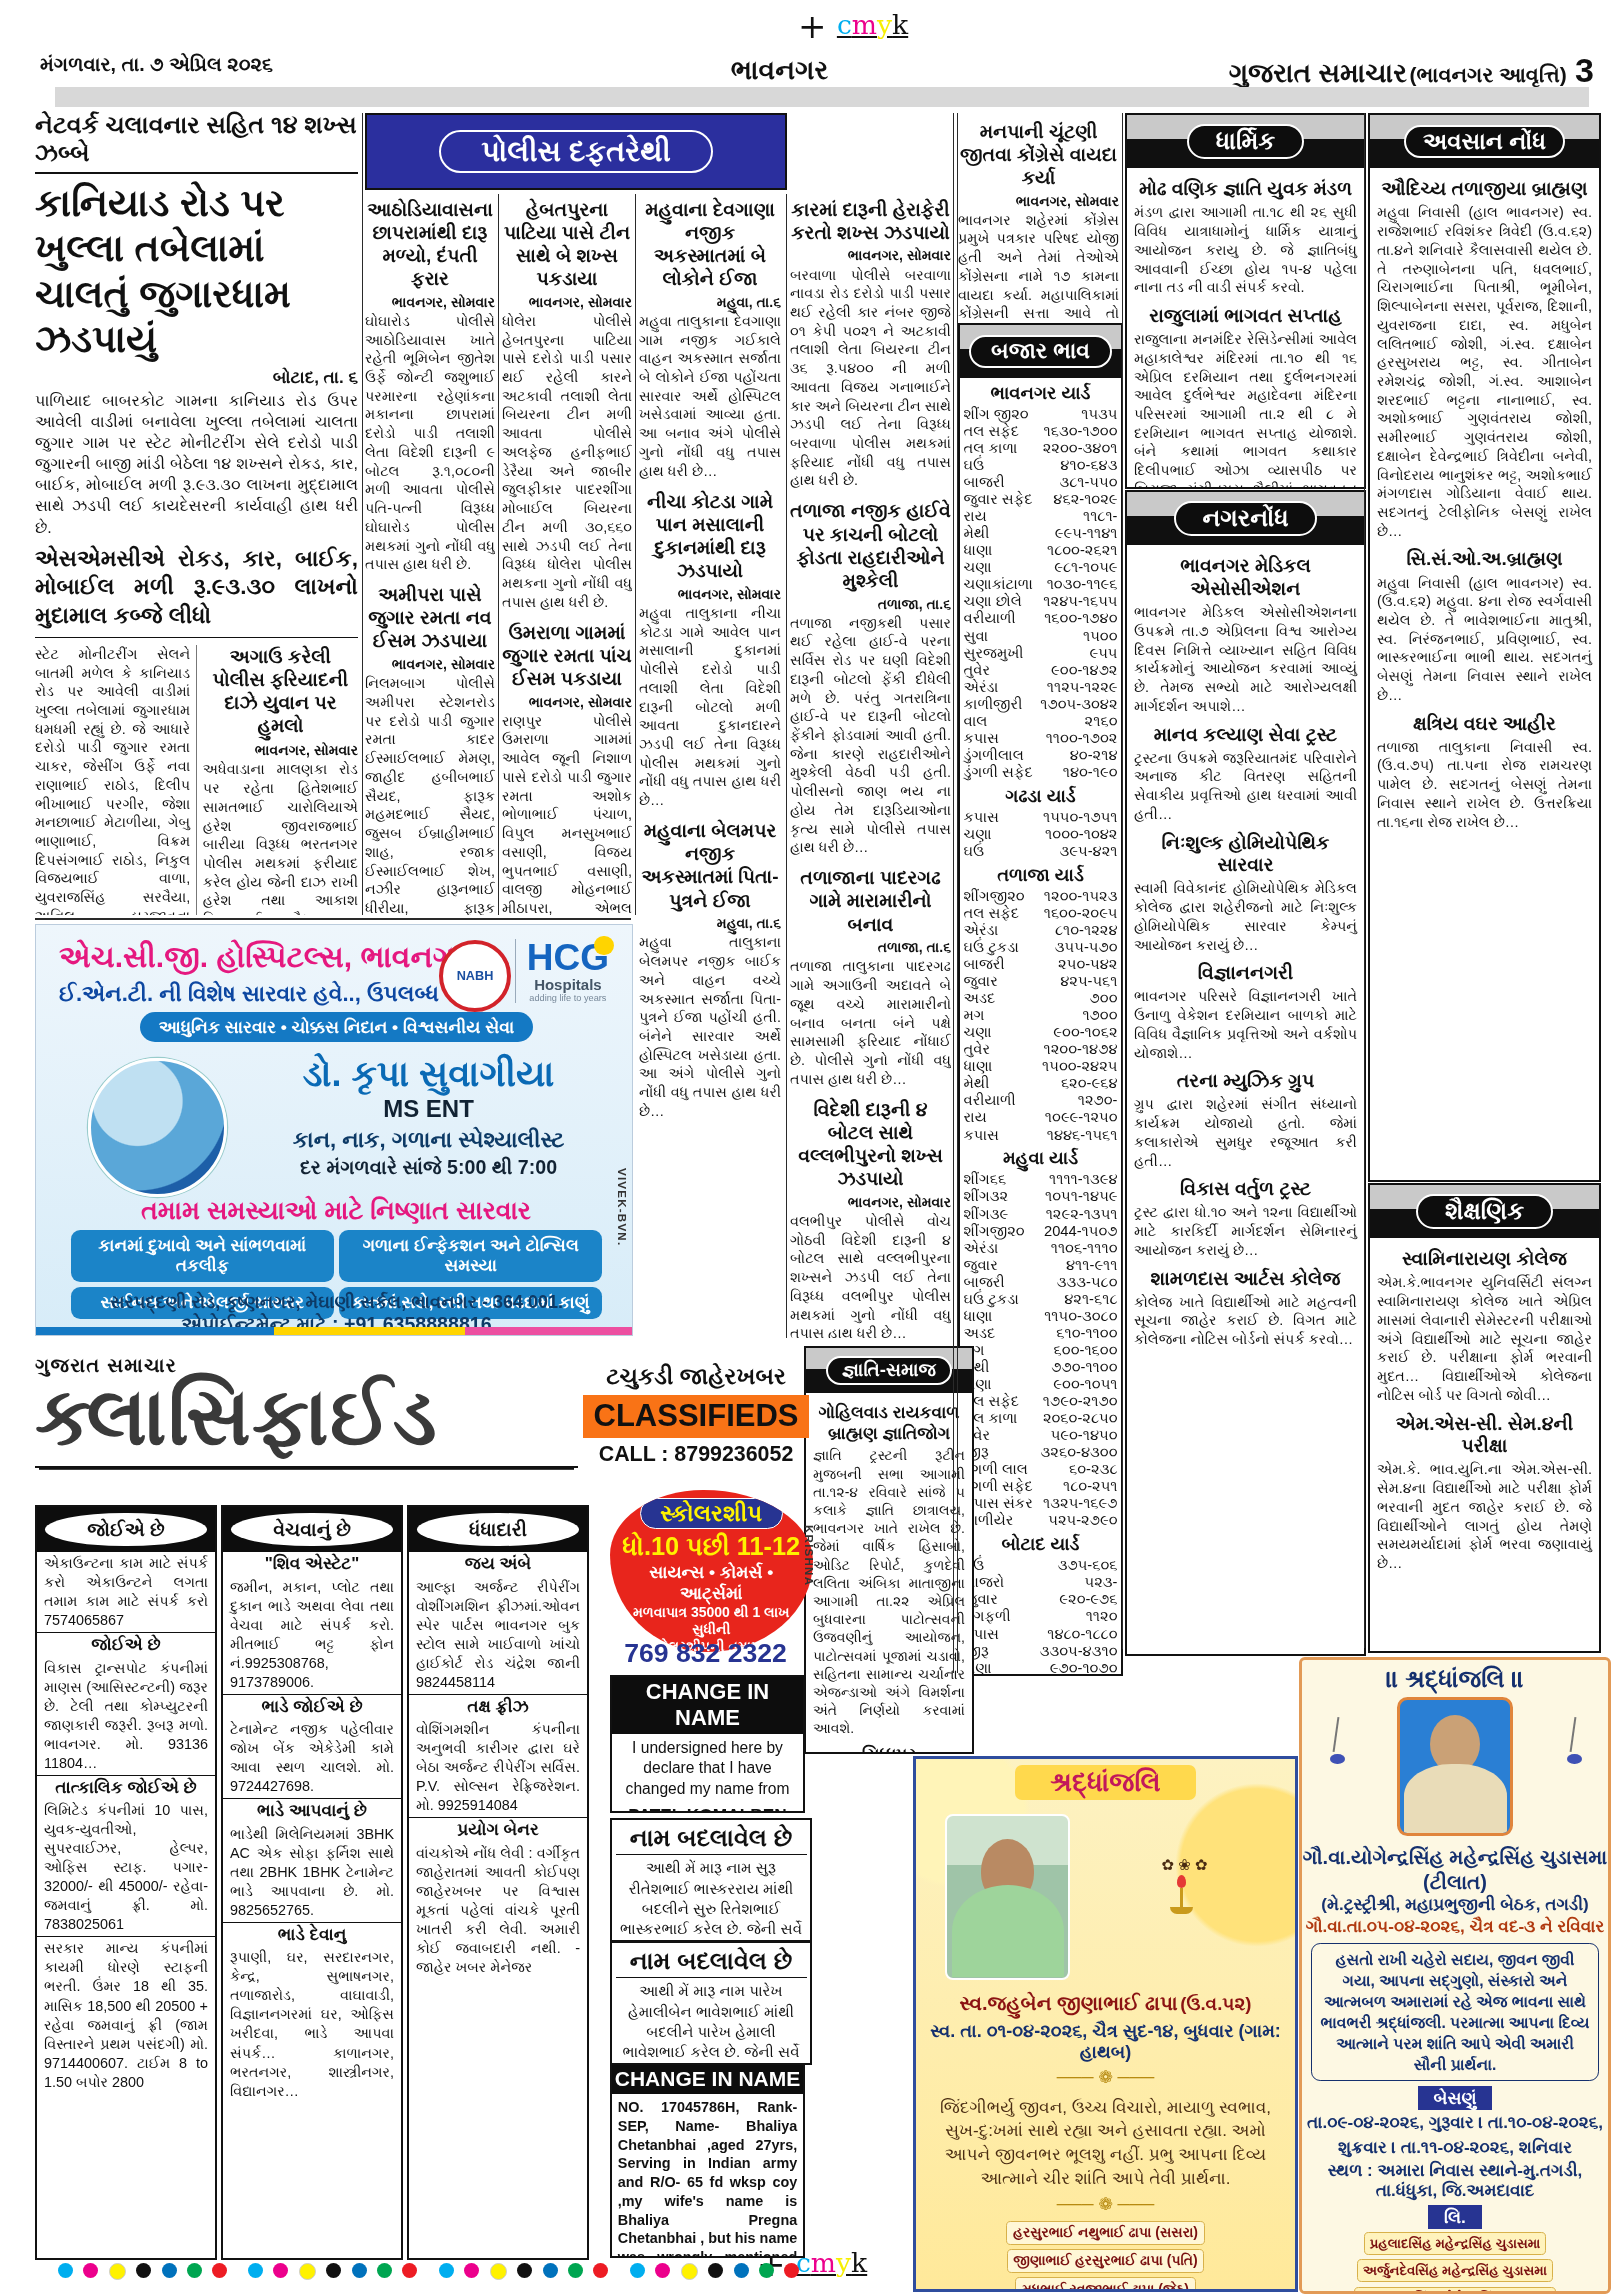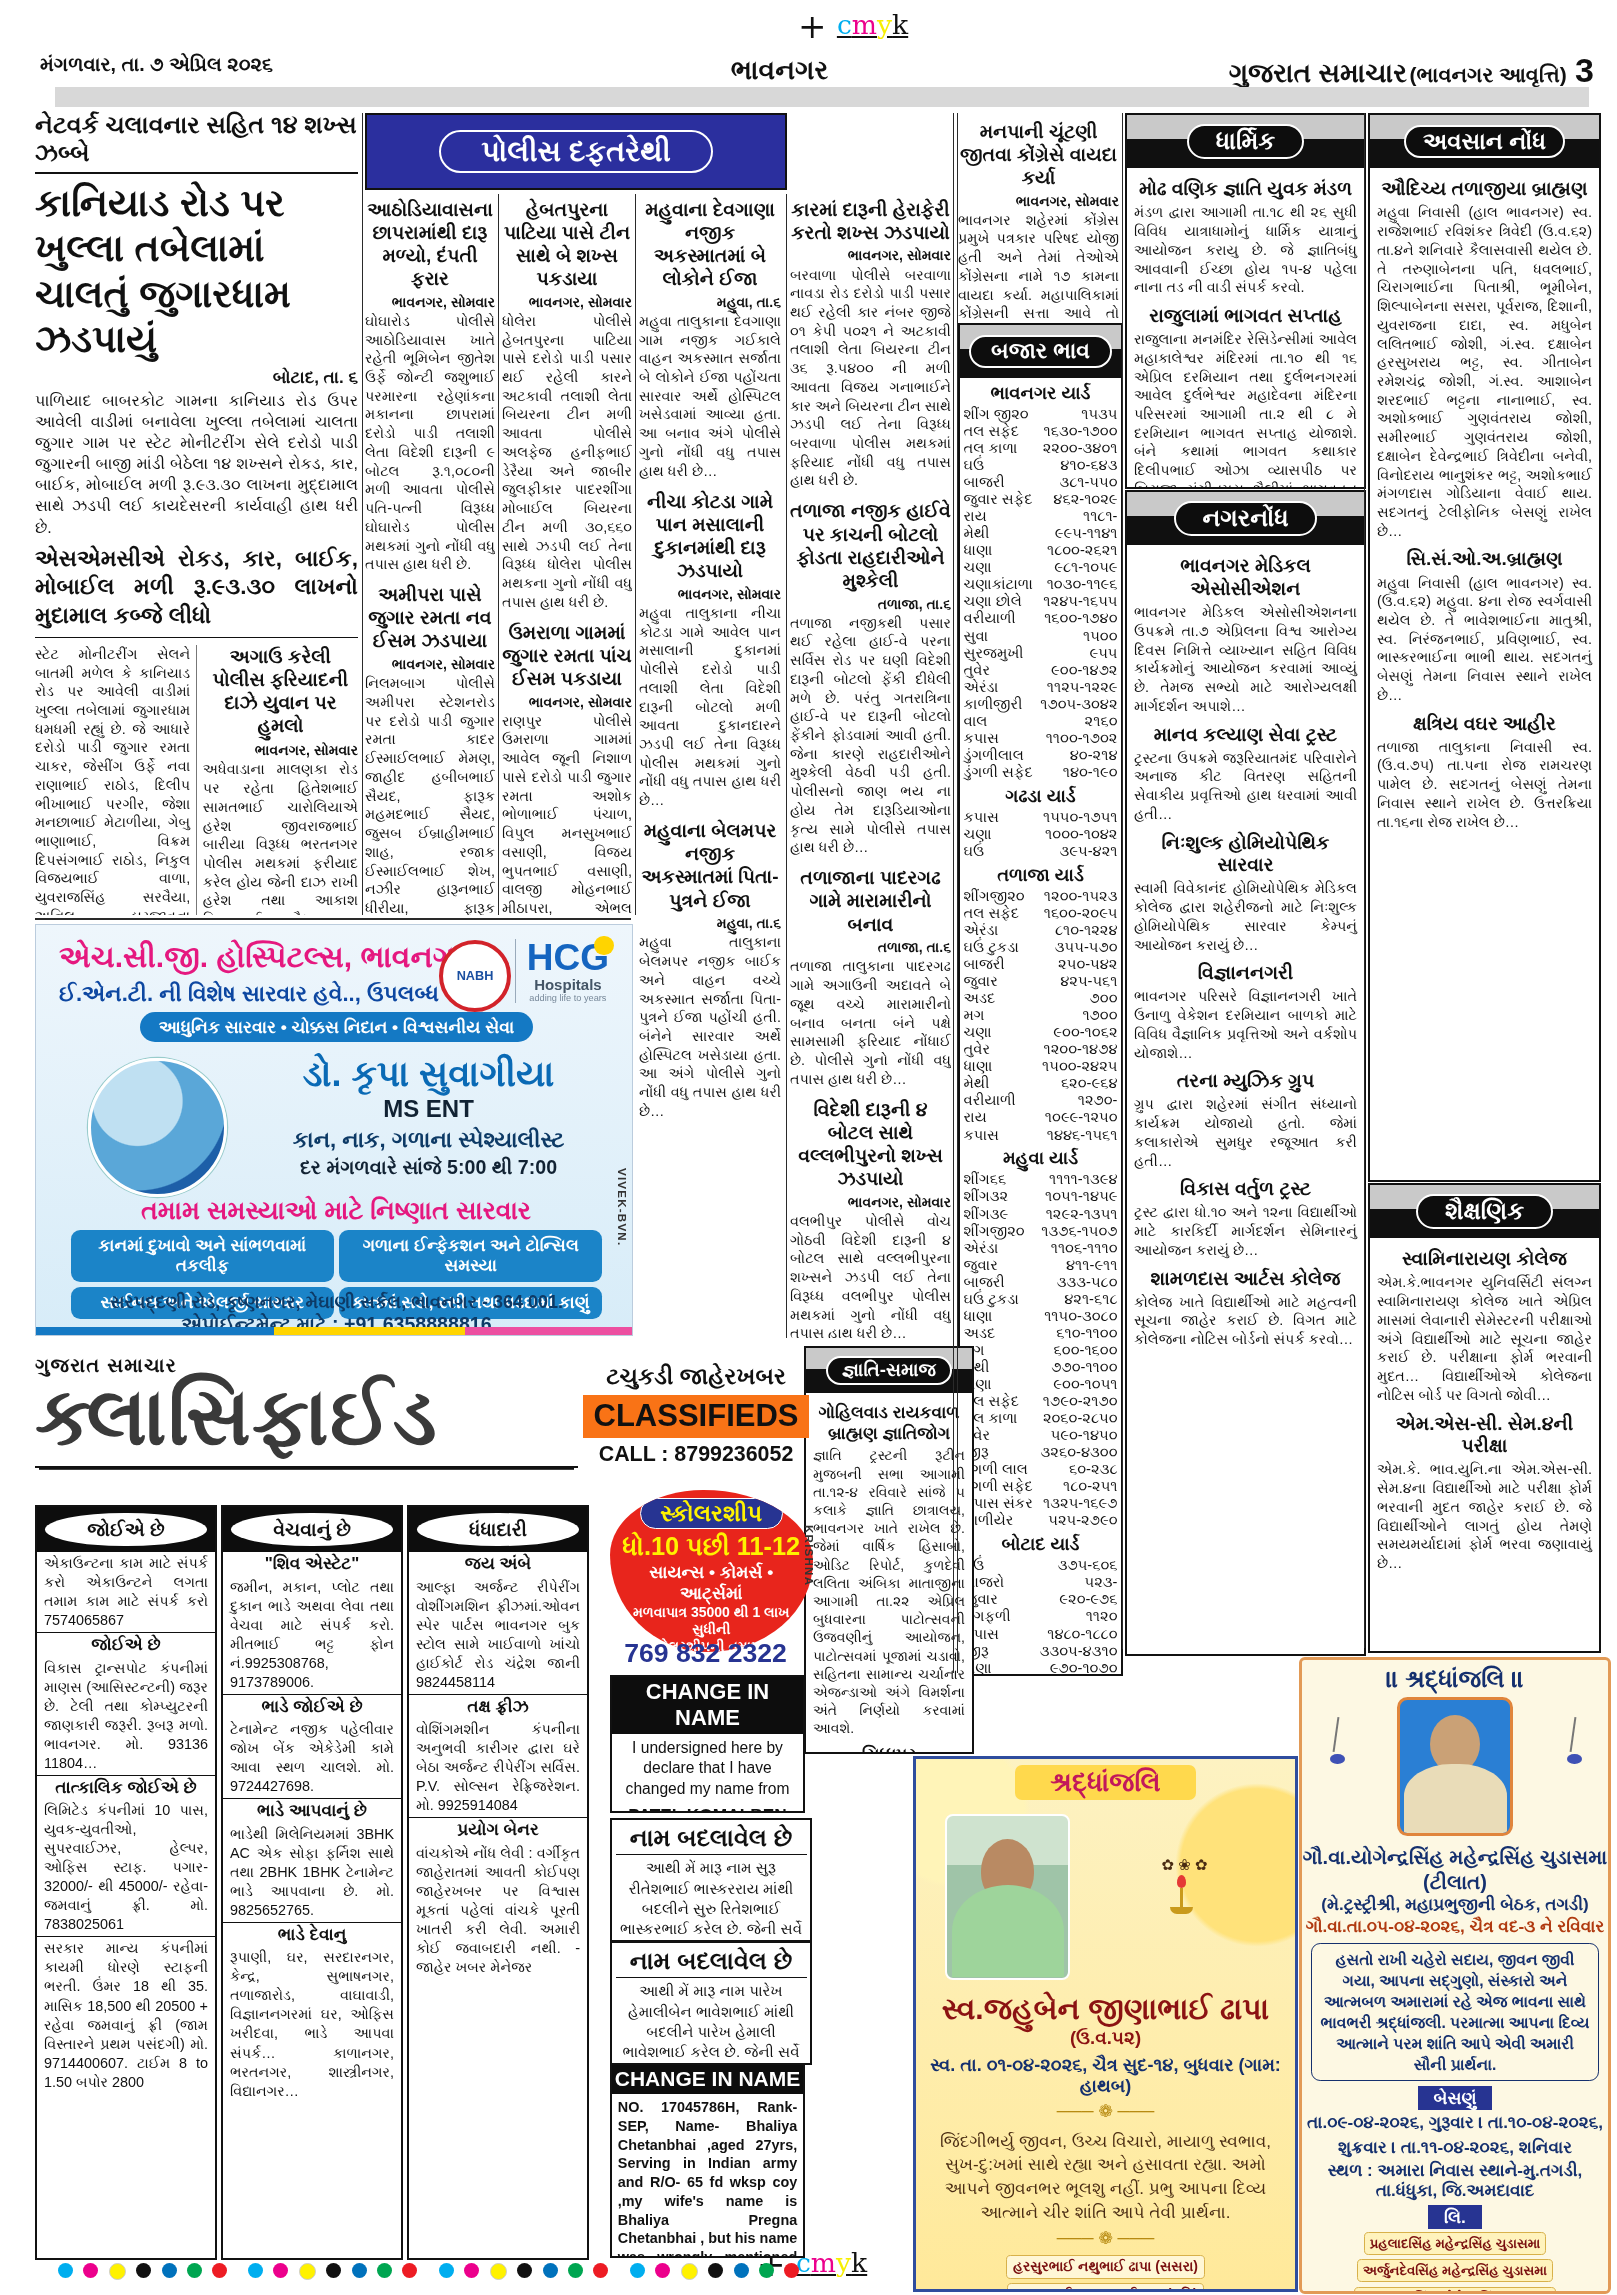--- a/index.html
+++ b/index.html
@@ -114,21 +114,21 @@
   .obw{position:absolute;border:3.5px solid #2f4d9e;background:
        radial-gradient(circle at 10% 10%,#fff4b8 0 12%,transparent 13%),
        radial-gradient(circle at 90% 20%,#ffe27a 0 14%,transparent 15%),
        linear-gradient(180deg,#fdf2c2,#ffe99a);overflow:hidden;text-align:center}
   .obw .wbadge{display:inline-block;background:#ffd94d;color:#c2185b;font-size:26.6px;font-weight:bold;
                padding:2.3px 35px;border-radius:7px;margin-top:5.8px}
   .wphoto{position:absolute;width:121px;height:162px;border:2.9px solid #fff;border-radius:8px;
           background:linear-gradient(180deg,#cfe3cf 0 30%,#9fc4a8 30% 100%);overflow:hidden}
   .wphoto .head{position:absolute;left:34px;top:23px;width:53px;height:64px;border-radius:50% 50% 46% 46%;background:#b98a63}
   .wphoto .sari{position:absolute;left:4.6px;top:69px;width:112px;height:92px;border-radius:50% 50% 0 0;background:#9ed49b}
-  .obw .wname{color:#8b1212;font-size:30px;font-weight:bold}
+  .obw .wname{color:#8b1212;font-size:20px;font-weight:bold}
   .obw .wage{color:#8b1212;font-size:18.5px;font-weight:bold}
   .obw .wdate{color:#15306e;font-size:18px;font-weight:bold;margin-top:6px}
   .obw .wtrib{color:#4a2c12;font-size:17px;line-height:1.4;padding:0 19.6px;margin-top:8px}
   .obw .wdiv{color:#b4860b;font-size:17.3px;margin:3.5px 0}
   .wrels{display:flex;flex-wrap:wrap;justify-content:center;gap:4.6px 8px;padding:2.3px 11.6px}
   .wrel{background:#fff7d6;border:1.2px solid #d8b14a;border-radius:4.6px;color:#7a1010;
         font-size:14px;font-weight:bold;padding:2.3px 5.8px}
   .lamp{width:35px;height:46px;display:inline-block;position:relative}
   .lamp .flame{position:absolute;left:12.7px;top:0;width:9.2px;height:12.7px;border-radius:50% 50% 50% 50%/60% 60% 40% 40%;background:#e53935}
   .lamp .stem{position:absolute;left:15.6px;top:12.7px;width:3.5px;height:19.6px;background:#c99a1c}
@@ -459,21 +459,21 @@
       <div class="mrow">
         <span>શીંગ૩૨</span>
         <span>૧૦૫૧-૧૪૫૯</span>
       </div>
       <div class="mrow">
         <span>શીંગ૩૯</span>
         <span>૧૨૯૨-૧૩૫૧</span>
       </div>
       <div class="mrow">
         <span>શીંગજી૨૦</span>
-        <span>૧૩૭૬-૧૫૦૭</span>
+        <span>2044-૧૫૦૭</span>
       </div>
       <div class="mrow">
         <span>એરંડા</span>
         <span>૧૧૦૬-૧૧૧૦</span>
       </div>
       <div class="mrow">
         <span>જુવાર</span>
         <span>૪૧૧-૯૧૧</span>
       </div>
       <div class="mrow">

